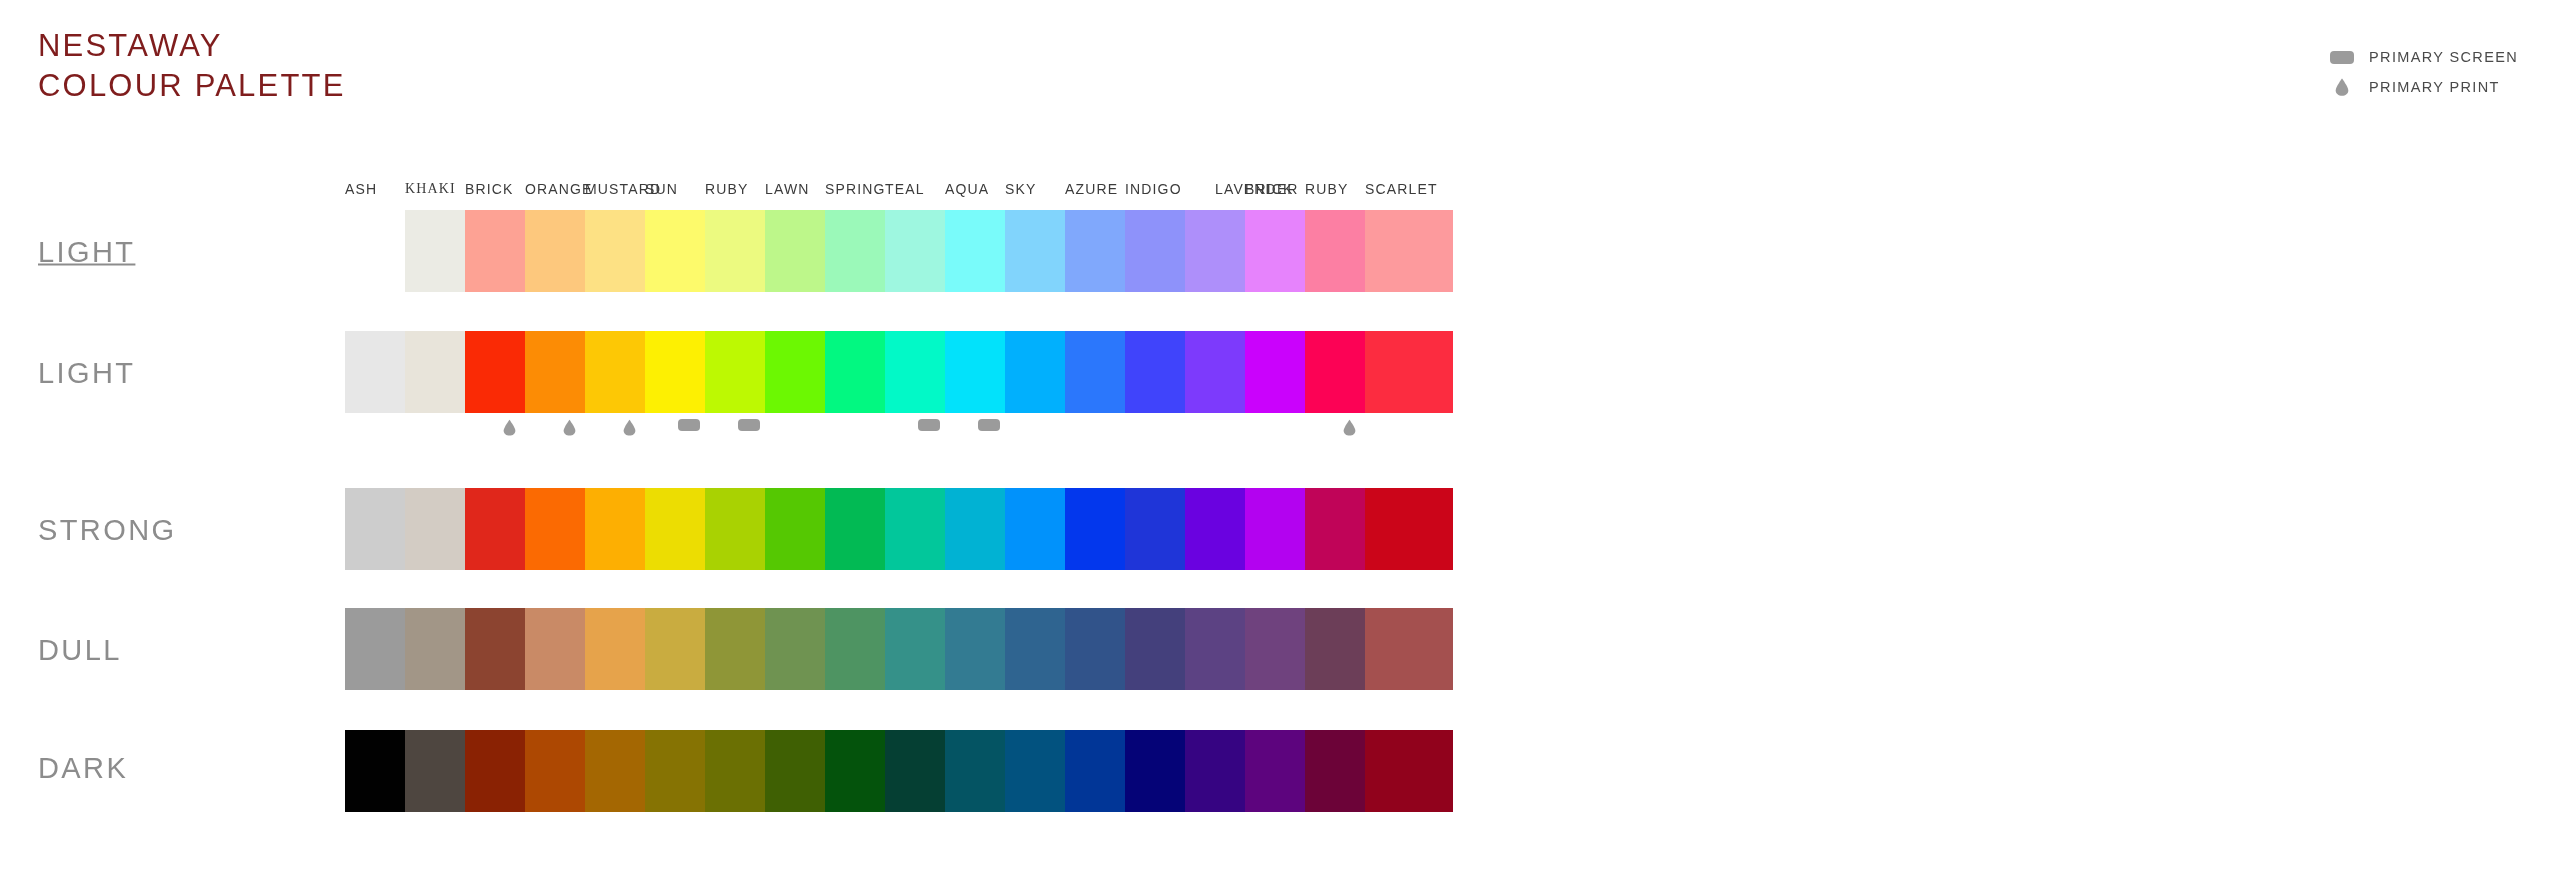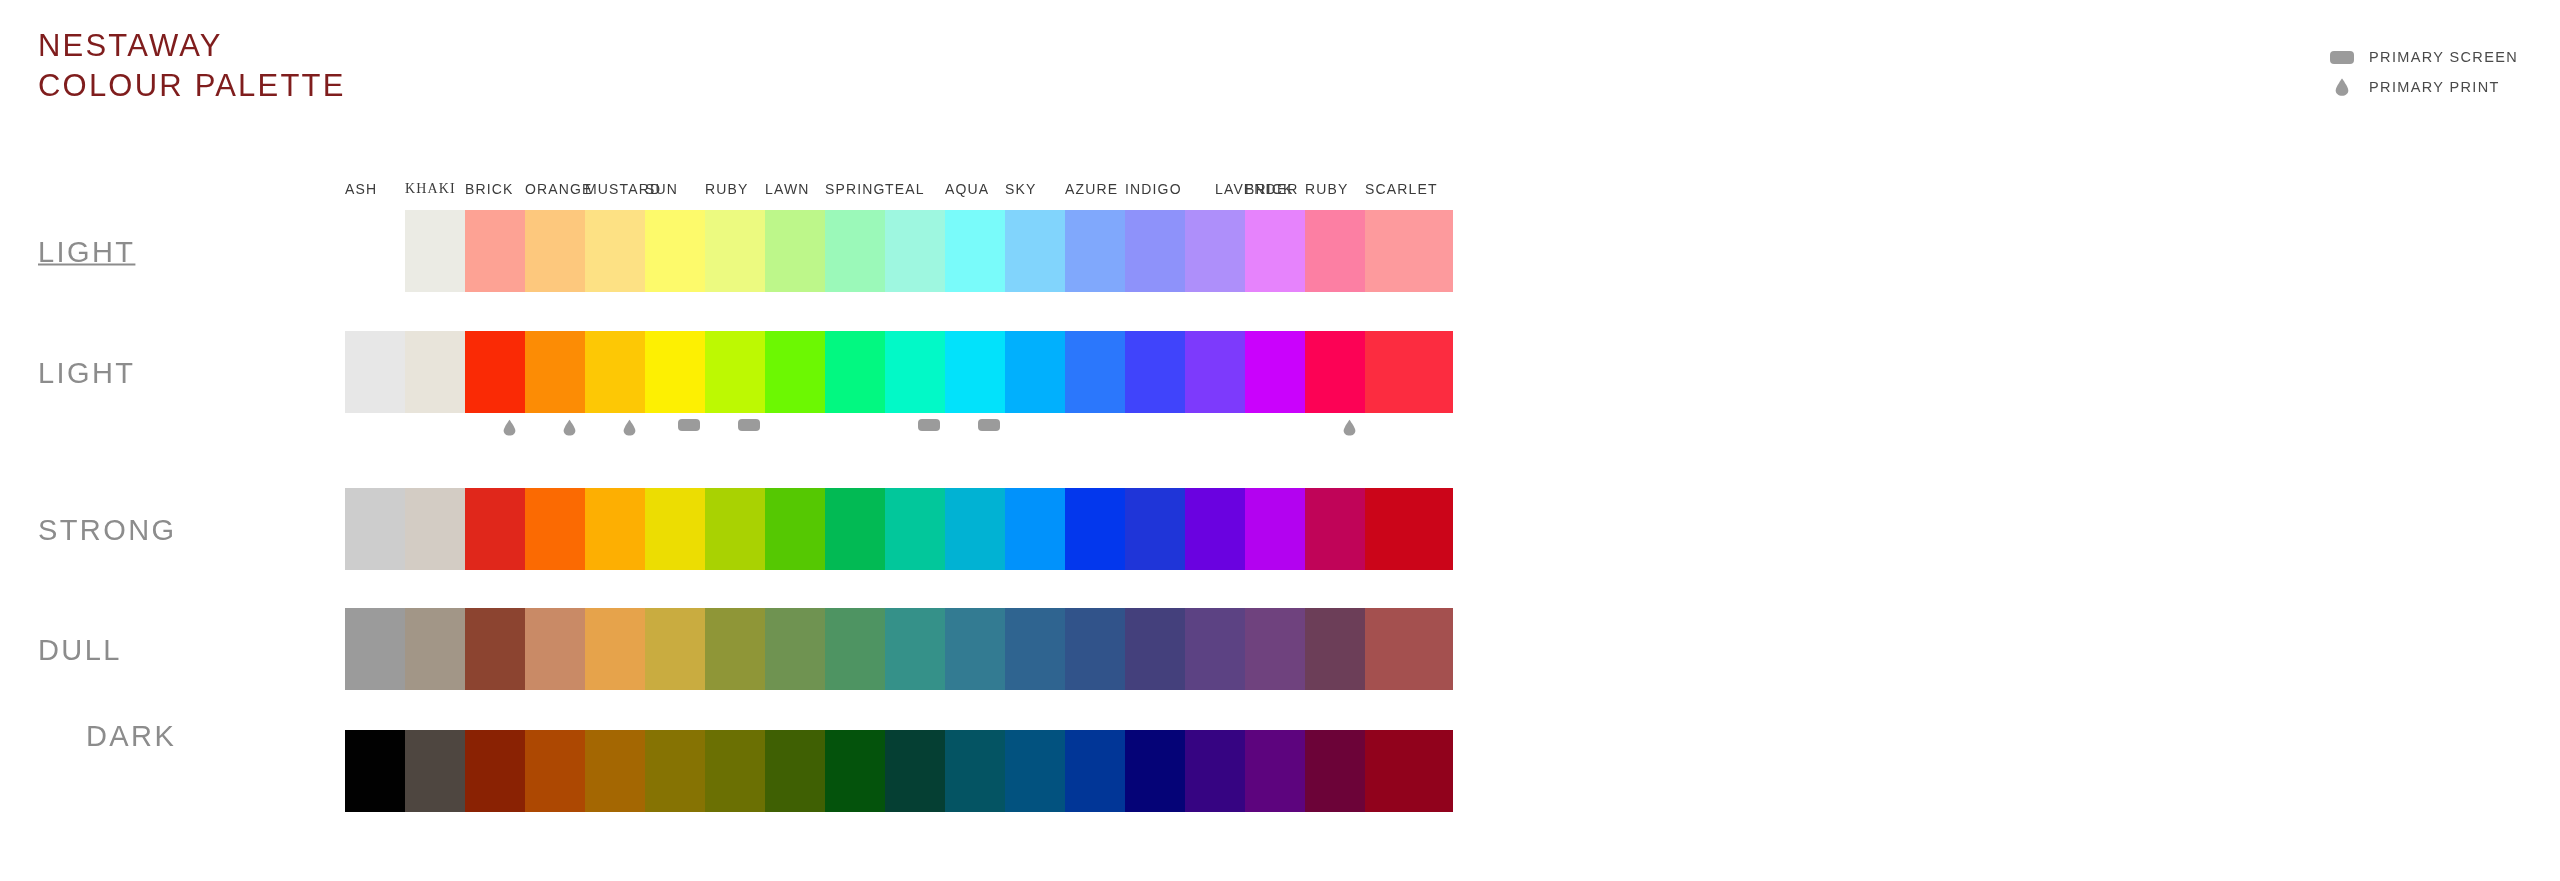--- a/index.html
+++ b/index.html
@@ -167,21 +167,21 @@
       <div class="col-header" style="left: 1065px;">AZURE</div>
       <div class="col-header" style="left: 1125px;">INDIGO</div>
       <div class="col-header" style="left: 1185px; margin-left: 30px;">LAVENDER</div>
       <div class="col-header" style="left: 1245px;">BRICK</div>
       <div class="col-header" style="left: 1305px;">RUBY</div>
       <div class="col-header" style="left: 1365px;">SCARLET</div>
       <div class="row-label" style="top: 252px; text-decoration: underline;">LIGHT</div>
       <div class="row-label" style="top: 373px;">LIGHT</div>
       <div class="row-label" style="top: 530px;">STRONG</div>
       <div class="row-label" style="top: 650px;">DULL</div>
-      <div class="row-label" style="top: 736px; margin-left: 48px;">DARK</div>
+      <div class="row-label" style="top: 768px;">DARK</div>
       <div class="cell empty" style="left: 345px; top: 210px;"></div>
       <div class="cell" style="left: 405px; top: 210px; background: rgb(235, 235, 228);"></div>
       <div class="cell" style="left: 465px; top: 210px; background: rgb(253, 162, 148);"></div>
       <div class="cell" style="left: 525px; top: 210px; background: rgb(253, 200, 125);"></div>
       <div class="cell" style="left: 585px; top: 210px; background: rgb(253, 225, 132);"></div>
       <div class="cell" style="left: 645px; top: 210px; background: rgb(253, 250, 107);"></div>
       <div class="cell" style="left: 705px; top: 210px; background: rgb(236, 250, 128);"></div>
       <div class="cell" style="left: 765px; top: 210px; background: rgb(189, 247, 138);"></div>
       <div class="cell" style="left: 825px; top: 210px; background: rgb(155, 249, 185);"></div>
       <div class="cell" style="left: 885px; top: 210px; background: rgb(158, 247, 224);"></div>

